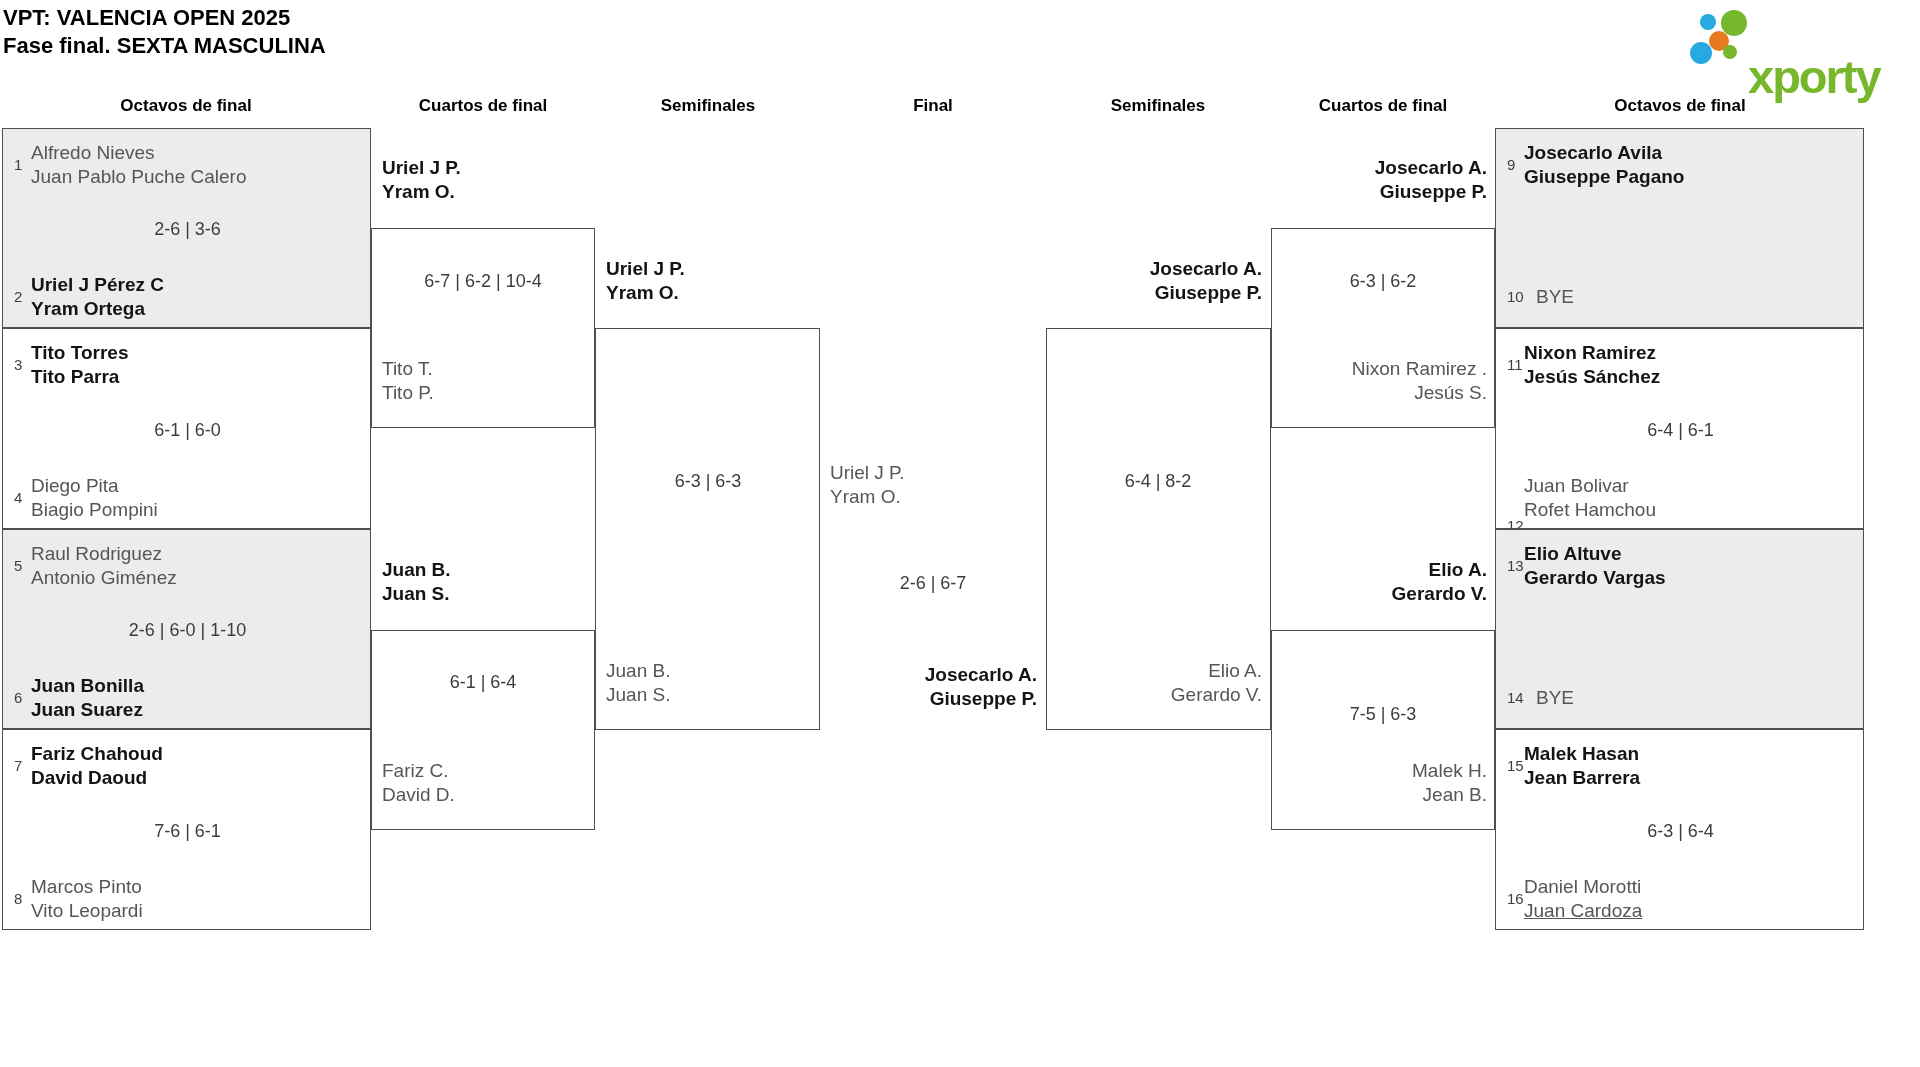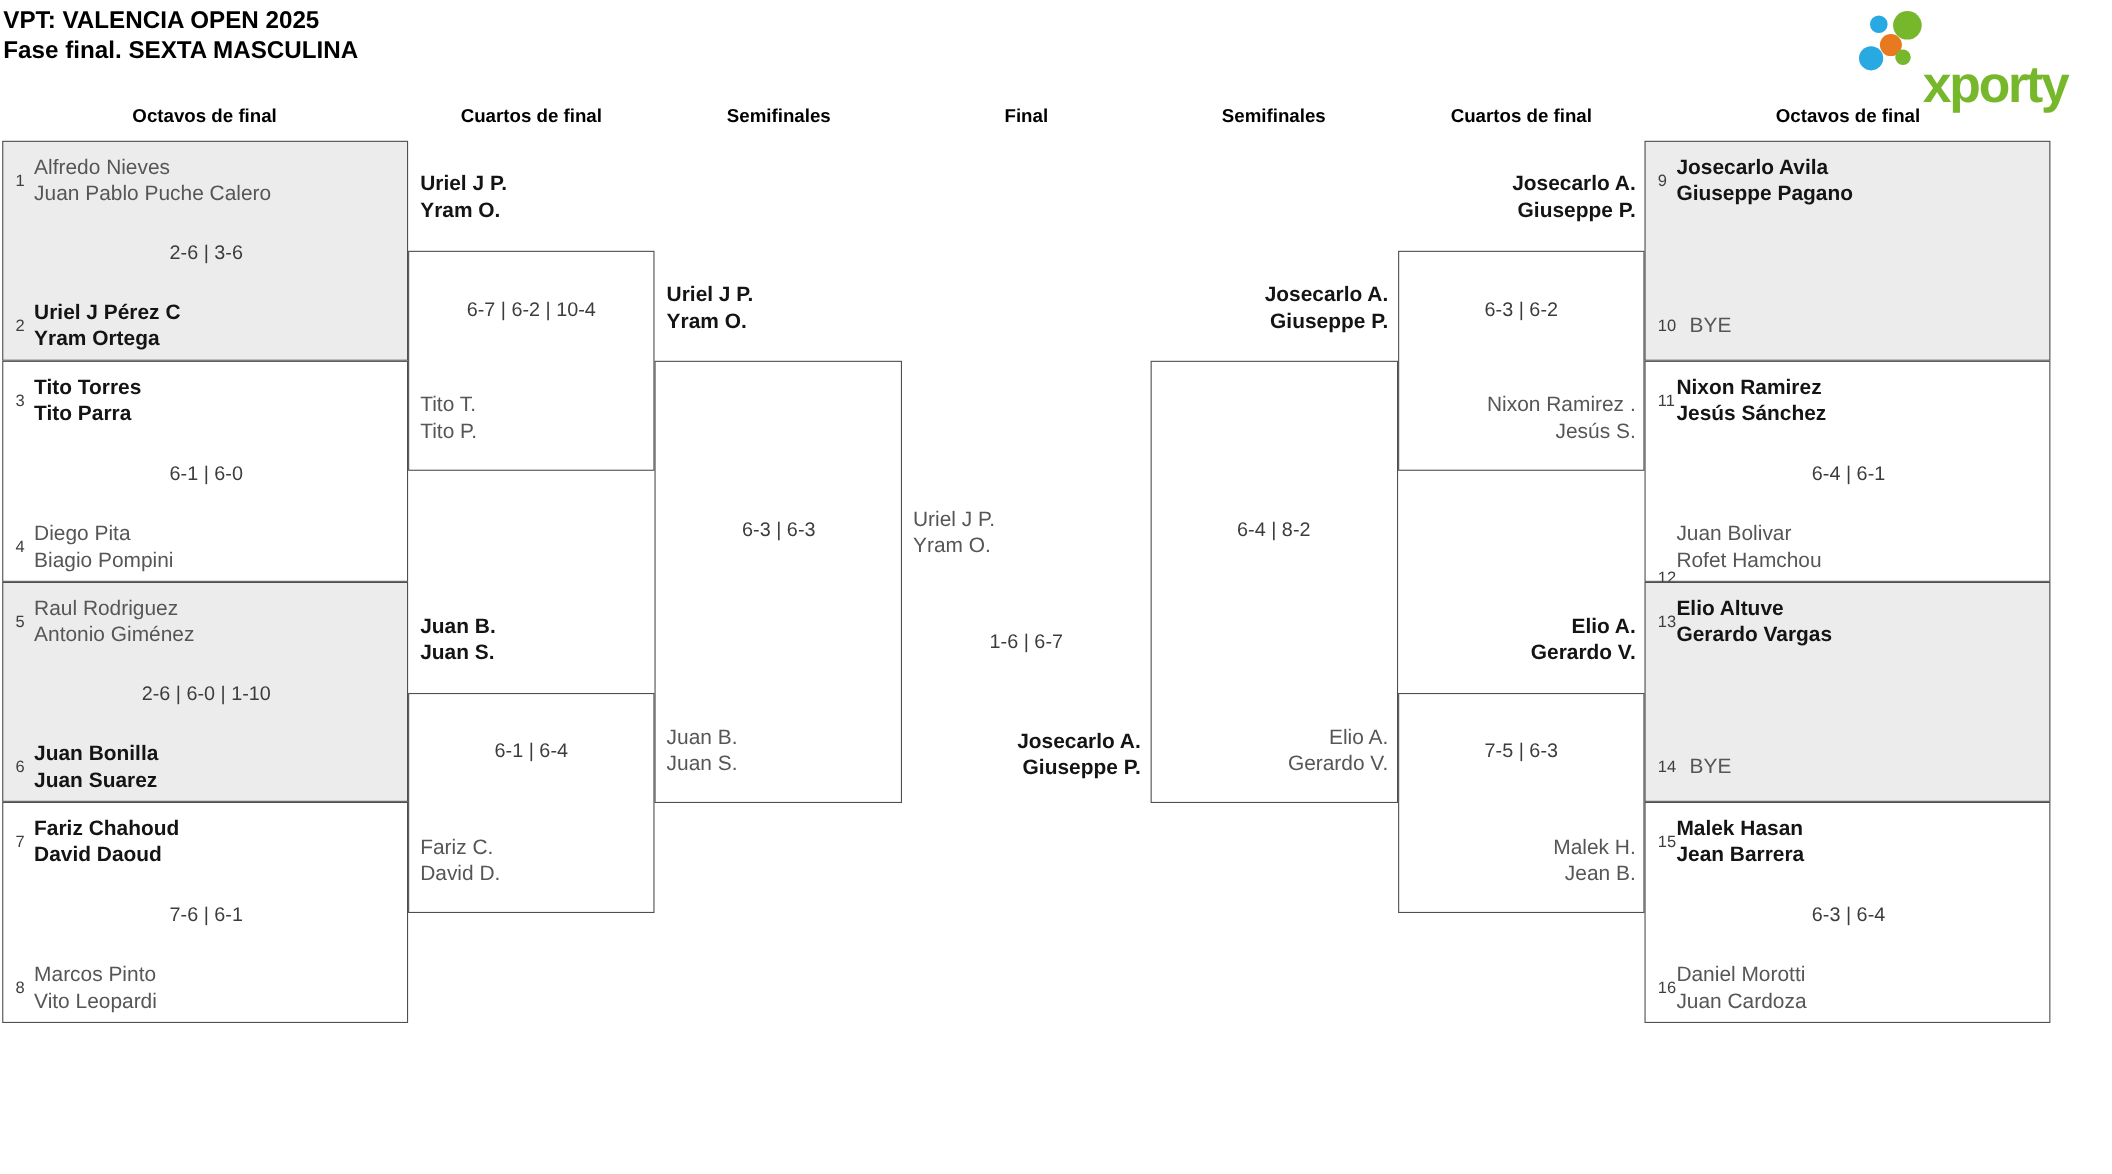--- a/index.html
+++ b/index.html
@@ -103,21 +103,21 @@
       <div class="team-line winner" style="left: 28px; top: 36px;">Gerardo Vargas</div>
       <div class="seed" style="left: 11px; top: 156px;">14</div>
       <div class="team-line" style="left: 40px; top: 156px;">BYE</div>
     </div>
     <div class="match-box" style="left: 1495px; top: 729px; width: 369px; height: 201px;">
       <div class="seed" style="left: 11px; top: 24px;">15</div>
       <div class="team-line winner" style="left: 28px; top: 12px;">Malek Hasan</div>
       <div class="team-line winner" style="left: 28px; top: 36px;">Jean Barrera</div>
       <div class="seed" style="left: 11px; top: 157px;">16</div>
       <div class="team-line" style="left: 28px; top: 145px;">Daniel Morotti</div>
-      <div class="team-line" style="left: 28px; top: 169px;">Juan Cardoza</div>
+      <div class="team-line" style="left: 28px; top: 169px; text-decoration: underline;">Juan Cardoza</div>
       <div class="score" style="left: 184.5px; top: 89.5px;">6-3 | 6-4</div>
     </div>
     <div class="bracket-box" style="left: 371px; top: 228px; width: 224px; height: 200px;"></div>
     <div class="bracket-box" style="left: 371px; top: 630px; width: 224px; height: 200px;"></div>
     <div class="bracket-box" style="left: 595px; top: 328px; width: 225px; height: 402px;"></div>
     <div class="bracket-box" style="left: 1046px; top: 328px; width: 225px; height: 402px;"></div>
     <div class="bracket-box" style="left: 1271px; top: 228px; width: 224px; height: 200px;"></div>
     <div class="bracket-box" style="left: 1271px; top: 630px; width: 224px; height: 200px;"></div>
     <div class="team-block winner" style="left: 382px; top: 156px;">
       <div>Uriel J P.</div>
@@ -171,17 +171,17 @@
       <div>Elio A.</div>
       <div>Gerardo V.</div>
     </div>
     <div class="team-block" style="right: 433px; top: 759px; text-align: right;">
       <div>Malek H.</div>
       <div>Jean B.</div>
     </div>
     <div class="score" style="left: 483px; top: 270px;">6-7 | 6-2 | 10-4</div>
     <div class="score" style="left: 483px; top: 671px;">6-1 | 6-4</div>
     <div class="score" style="left: 708px; top: 470px;">6-3 | 6-3</div>
-    <div class="score" style="left: 933px; top: 572px;">1-6 | 6-7</div>
+    <div class="score" style="left: 933px; top: 572px;">2-6 | 6-7</div>
     <div class="score" style="left: 1158px; top: 470px;">6-4 | 8-2</div>
     <div class="score" style="left: 1383px; top: 270px;">6-3 | 6-2</div>
-    <div class="score" style="left: 1383px; top: 671px;">7-5 | 6-3</div>
+    <div class="score" style="left: 1383px; top: 703px;">7-5 | 6-3</div>
   </div>
 
 </body></html>

